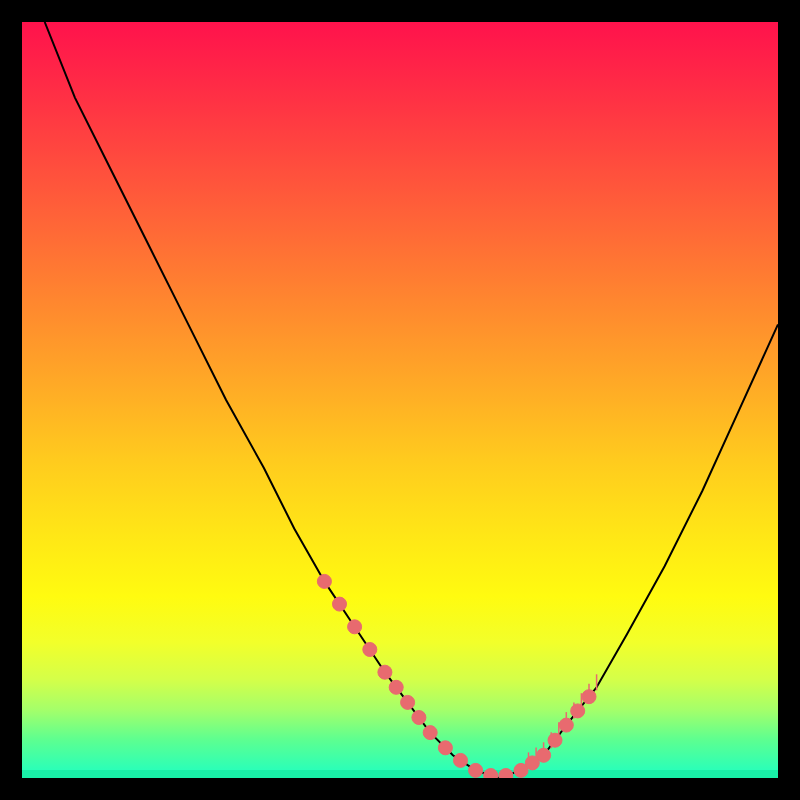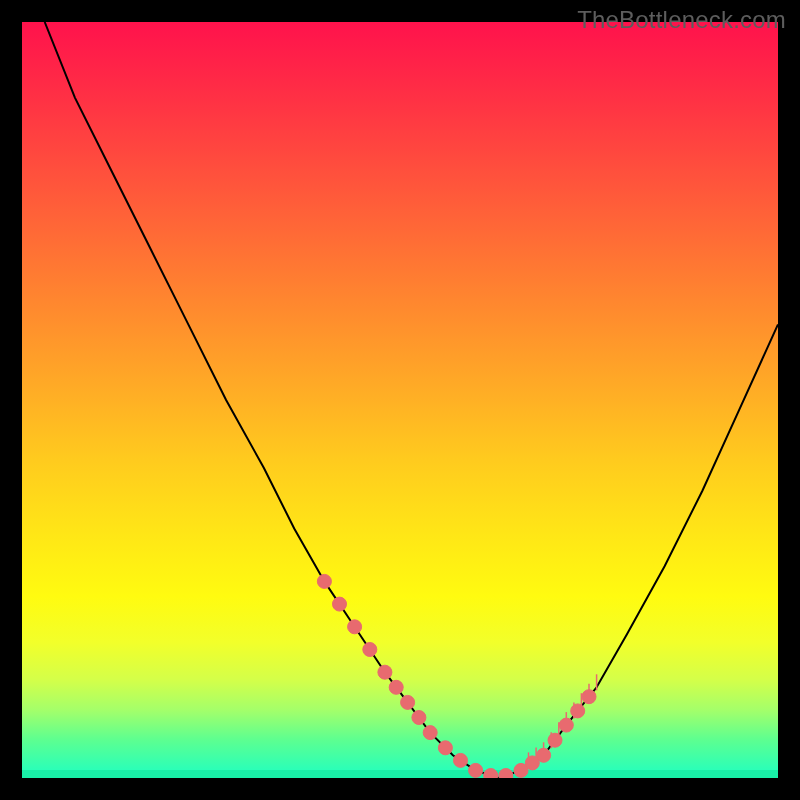--- a/index.html
+++ b/index.html
@@ -79,21 +79,20 @@
   }
   .tick {
     stroke: #e86a6f;
     stroke-width: 1.5;
   }
 </style>
 </head>
 <body>
 
 <div class="stage">
-  <div class="watermark">TheBottleneck.com</div>
 
   <div class="plot">
     <div class="band-bottom"></div>
     <svg class="overlay" viewBox="0 0 756 756" preserveAspectRatio="none">
       <g id="svg-root">
           <path d="M22.7 0.0 L52.9 75.6 L90.7 151.2 L128.5 226.8 L166.3 302.4 L204.1 378.0 L241.9 446.0 L272.2 506.5 L302.4 559.4 L332.6 604.8 L362.9 650.2 L385.6 680.4 L408.2 710.6 L430.9 733.3 L453.6 748.4 L476.3 756.0 L499.0 748.4 L521.6 733.3 L544.3 703.1 L574.6 665.3 L604.8 612.4 L642.6 544.3 L680.4 468.7 L718.2 385.6 L756.0 302.4" class="curve"></path>
           <line x1="506.5" y1="730.4" x2="506.5" y2="746.4" class="tick"></line>
           <line x1="514.1" y1="725.4" x2="514.1" y2="741.4" class="tick"></line>
           <line x1="521.6" y1="720.3" x2="521.6" y2="736.3" class="tick"></line>
           <line x1="529.2" y1="710.2" x2="529.2" y2="726.2" class="tick"></line>

